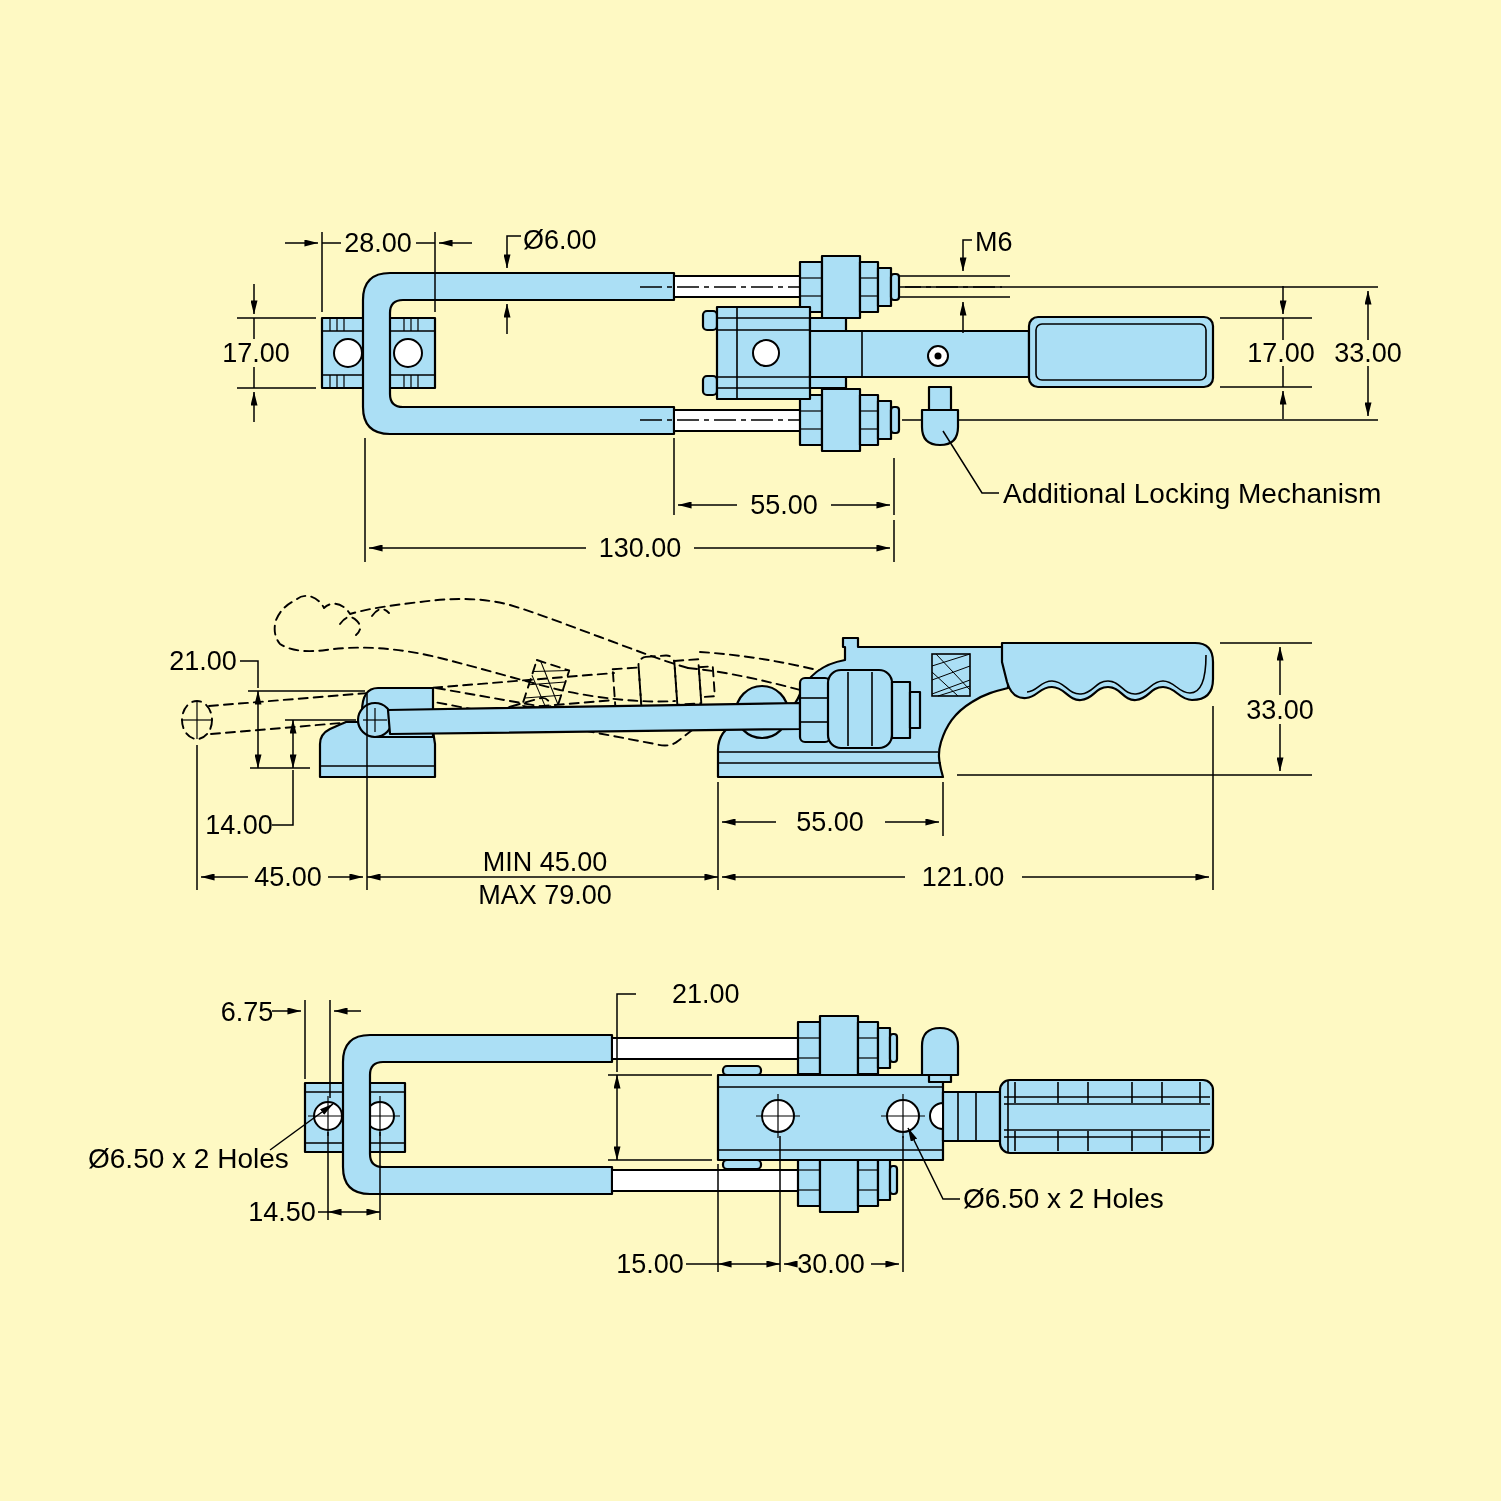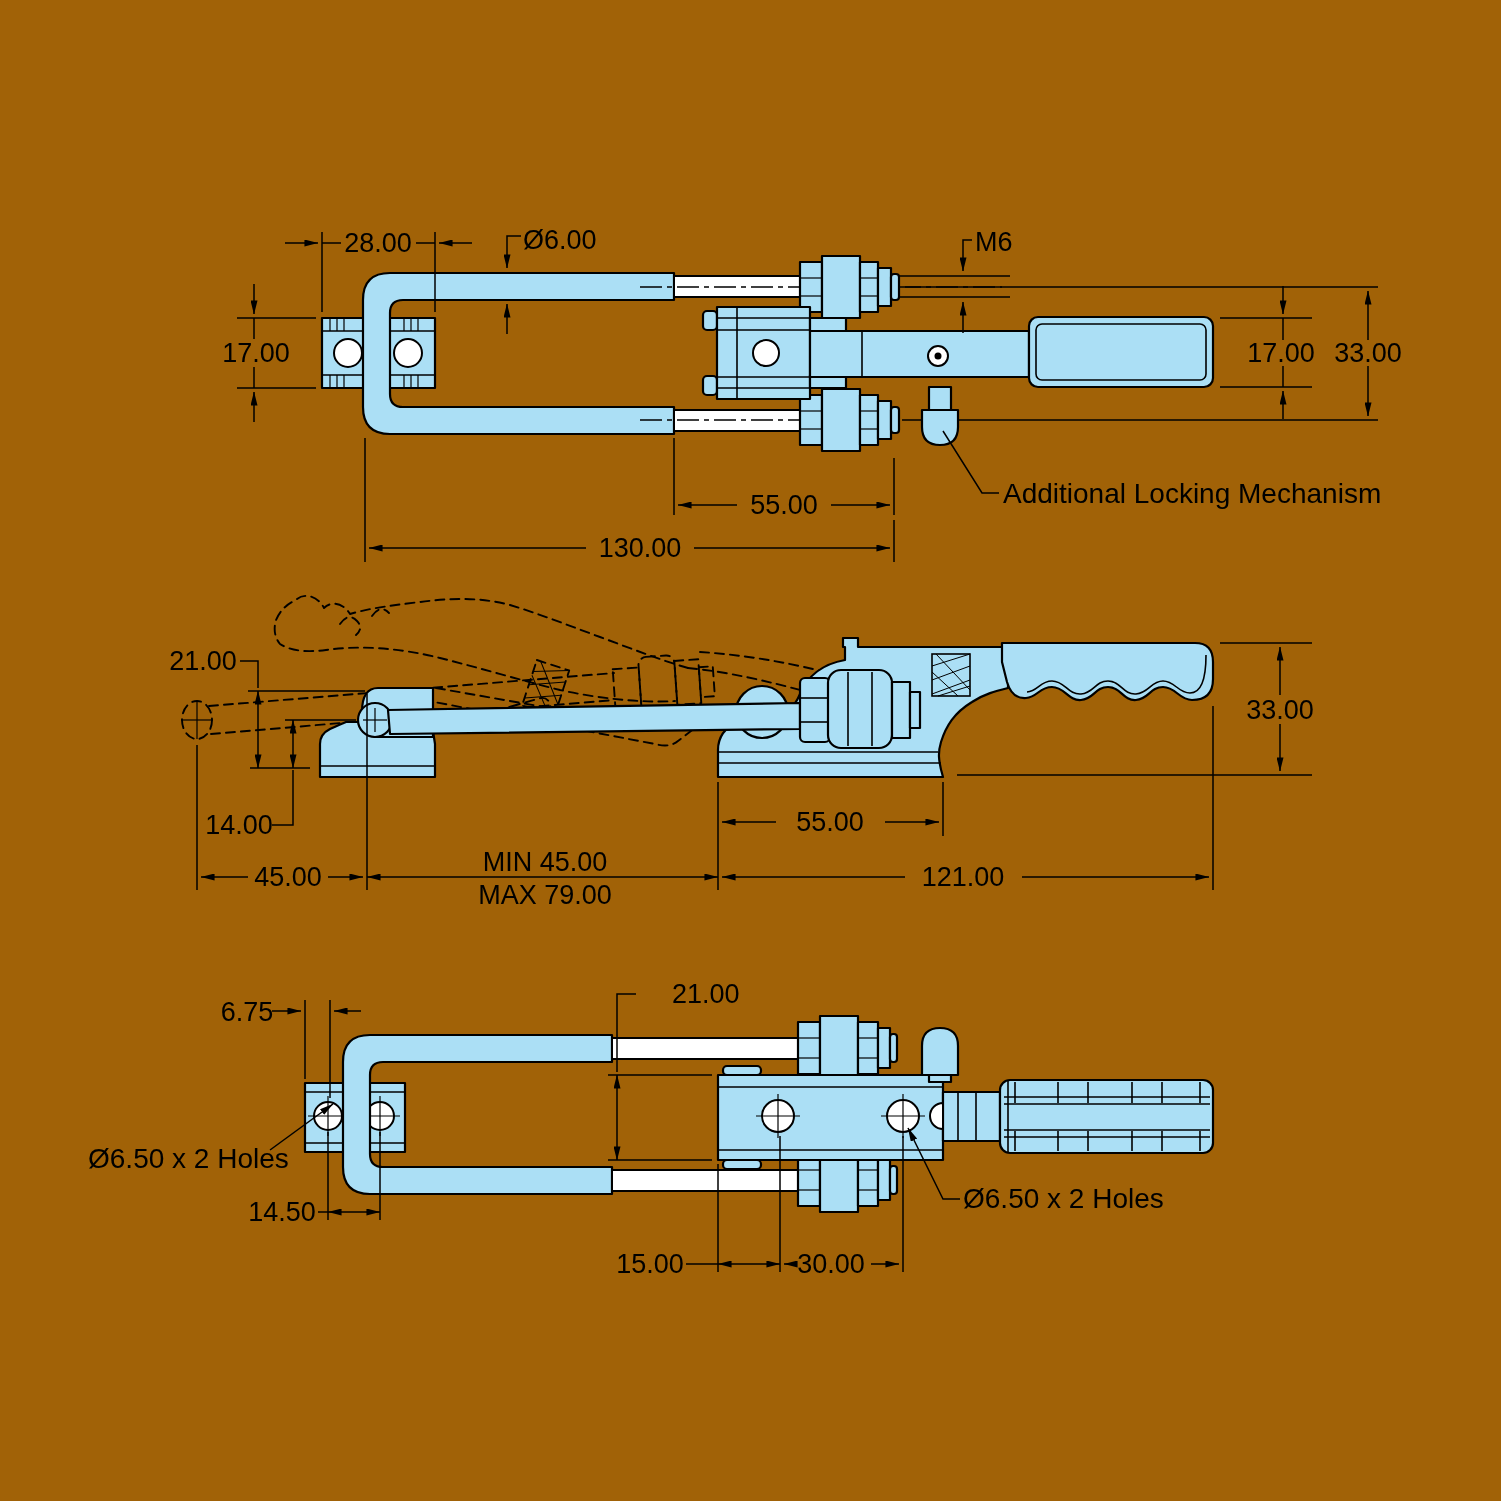--- a/index.html
+++ b/index.html
@@ -1,16 +1,16 @@
 <!DOCTYPE html>
 <html><head>
 <meta charset="utf-8">
 <style>
   html,body{margin:0;padding:0;background:#ffffff;}
-  .canvas{width:1501px;height:1501px;background:#a16207;position:relative;overflow:hidden;
+  .canvas{width:1501px;height:1501px;background:#fef9c3;position:relative;overflow:hidden;
           font-family:"Liberation Sans", sans-serif;}
   svg{display:block;}
   .part{fill:var(--part);stroke:#000;stroke-width:2.2;stroke-linejoin:round;}
   .part-w{fill:#fff;stroke:#000;stroke-width:2;stroke-linejoin:round;}
   .ln{stroke:#000;stroke-width:1.6;fill:none;}
   .thin{stroke:#000;stroke-width:1.2;fill:none;}
   .dim{stroke:#000;stroke-width:1.5;fill:none;}
   .cl{stroke:#000;stroke-width:1.3;fill:none;stroke-dasharray:22 5 5 5;}
   .ph{stroke:#000;stroke-width:1.9;fill:none;stroke-dasharray:9 6;stroke-linejoin:round;stroke-linecap:round;}
   .hatch{stroke:#000;stroke-width:1;fill:none;}

